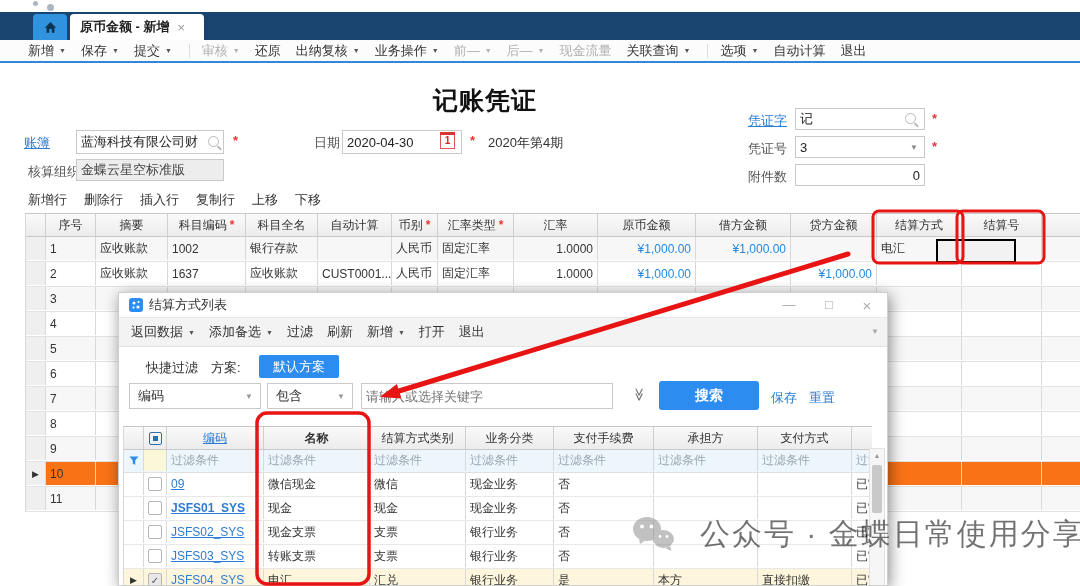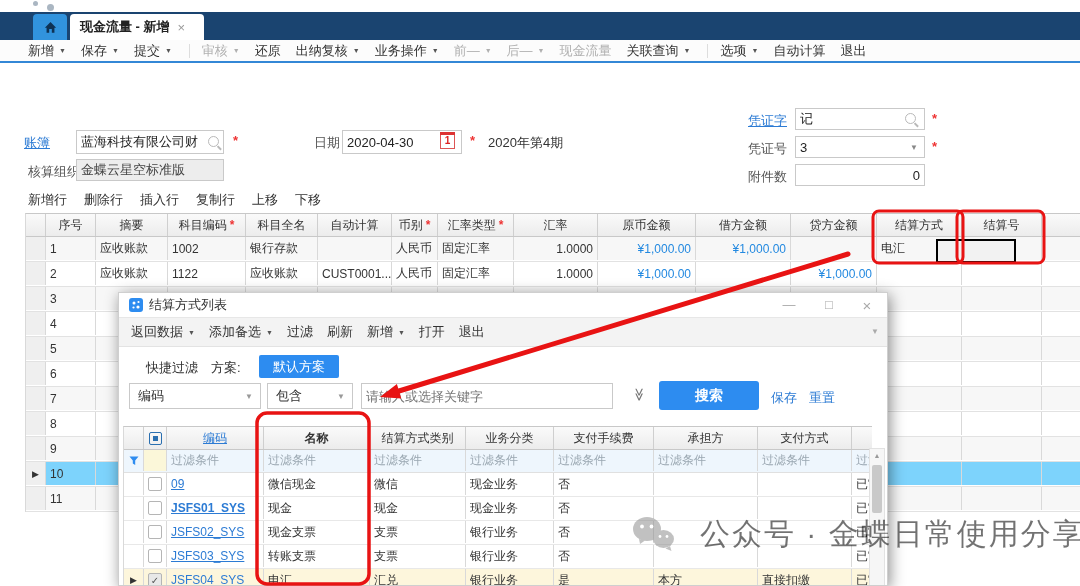--- a/index.html
+++ b/index.html
@@ -50,21 +50,21 @@
   .marker{background:#efefef;justify-content:center;padding:0;}
   .rowptr{font-size:9px;color:#333;}
   
   #vgrid{position:absolute;left:25px;top:213px;width:1055px;border-left:1px solid #d9d9d9;
          border-top:1px solid #c8c8c8;}
   #vgrid .ghead{height:22px;border-bottom:1px solid #c8c8c8;}
   #vgrid .ghead .gcell{height:22px;}
   #vgrid .drow{height:24px;border-bottom:1px solid #e2e2e2;}
   #vgrid .drow .gcell{height:23px;}
   #vgrid .drow.odd .gcell{background:#f7f7f7;}
-  #vgrid .drow.sel .gcell{background:#7dd3fc;}
+  #vgrid .drow.sel .gcell{background:#f97316;}
   #vgrid .drow .gcell.marker{background:#efefef;}
   #selcell{position:absolute;left:936px;top:239px;width:80px;height:24px;border:2px solid #000;
            background:#f2f2f2;box-sizing:border-box;}
   #rowtools{position:absolute;left:28px;top:190px;display:flex;align-items:center;height:20px;}
   #rowtools .mitem{margin-right:17px;}
   
   #dlg{position:absolute;left:118px;top:292px;width:770px;height:294px;background:#fff;z-index:10;
        box-shadow:2px 3px 14px rgba(0,0,0,.45);border:1px solid #cfcfcf;box-sizing:border-box;overflow:hidden;}
   #dlg-title{position:relative;height:24px;display:flex;align-items:center;padding-left:10px;}
   #dlg-title .t{font-size:13px;color:#333;margin-left:6px;}
@@ -125,21 +125,21 @@
     <div class="tinydot" style="left:47px;top:4px;width:7px;height:7px"></div>
   </div>
 
   <div id="navbar">
     <div id="home-tab">
       <svg width="15" height="15" viewBox="0 0 16 16">
         <path d="M8 2 L14 8.2 H12.2 V13.5 H9.4 V9.6 H6.6 V13.5 H3.8 V8.2 H2 Z" fill="#0e3254"></path>
       </svg>
     </div>
     <div id="active-tab">
-      <span class="t">现金流量 - 新增</span>
+      <span class="t">原币金额 - 新增</span>
       <span class="x">×</span>
     </div>
   </div>
 
   <div id="menubar">
       <div class="mitem">
         <span>新增</span>
         <span class="caret">▼</span>
       </div>
       <div class="mitem">
@@ -187,20 +187,21 @@
         <span class="caret">▼</span>
       </div>
       <div class="mitem">
         <span>自动计算</span>
       </div>
       <div class="mitem">
         <span>退出</span>
       </div>
     </div>
 
+  <div id="page-title">记账凭证</div>
 
   <div class="flabel flink" style="left:24px;top:134px">账簿</div>
   <input class="fbox" style="left: 76px; top: 130px; width: 148px; height: 24px; padding-right: 18px;" readonly="" value="蓝海科技有限公司财">
   <span class="magicon" style="left:208px;top:136px"></span>
   <span class="star" style="left:233px;top:133px">*</span>
 
   <div class="flabel" style="left:28px;top:163px">核算组织</div>
   <input class="fbox gray" style="left: 76px; top: 159px; width: 148px; height: 22px;" readonly="" value="金蝶云星空标准版">
 
   <div class="flabel" style="left:314px;top:134px">日期</div>
@@ -296,21 +297,21 @@
         <div class="gcell alignR amt" style="width: 95px;">¥1,000.00</div>
         <div class="gcell alignR" style="width: 86px;"></div>
         <div class="gcell" style="width: 85px;">电汇</div>
         <div class="gcell" style="width: 80px;">1</div>
         <div class="gcell" style="width: 39px;"></div>
       </div>
       <div class="drow grow">
         <div class="gcell marker" style="width: 20px;"></div>
         <div class="gcell" style="width: 50px;">2</div>
         <div class="gcell" style="width: 72px;">应收账款</div>
-        <div class="gcell" style="width: 78px;">1122</div>
+        <div class="gcell" style="width: 78px;">1637</div>
         <div class="gcell" style="width: 72px;">应收账款</div>
         <div class="gcell" style="width: 74px;">CUST0001...</div>
         <div class="gcell" style="width: 46px;">人民币</div>
         <div class="gcell" style="width: 76px;">固定汇率</div>
         <div class="gcell alignR" style="width: 84px;">1.0000</div>
         <div class="gcell alignR amt" style="width: 98px;">¥1,000.00</div>
         <div class="gcell alignR" style="width: 95px;"></div>
         <div class="gcell alignR amt" style="width: 86px;">¥1,000.00</div>
         <div class="gcell" style="width: 85px;"></div>
         <div class="gcell" style="width: 80px;"></div>

